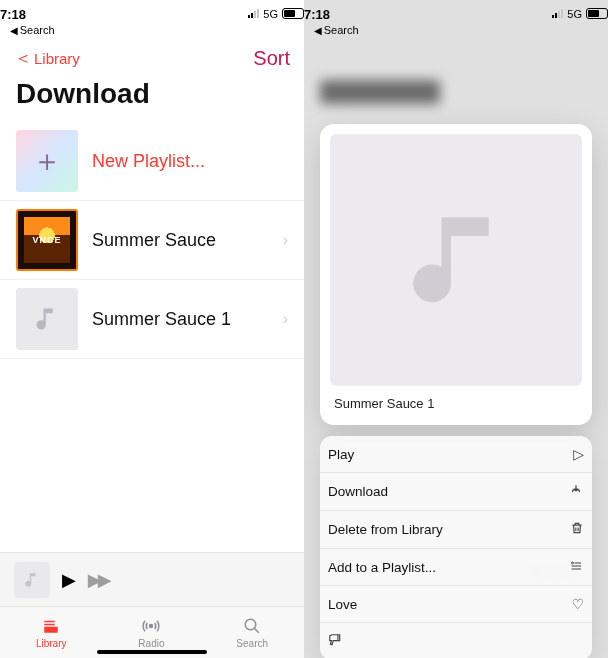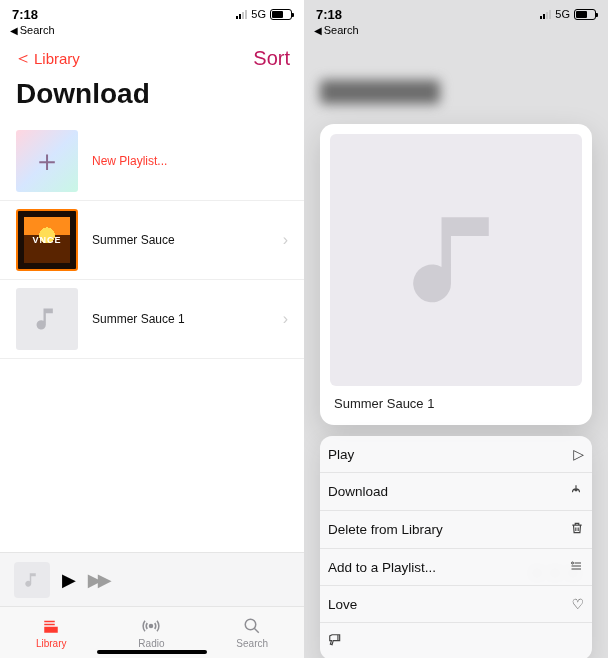--- a/index.html
+++ b/index.html
@@ -2,24 +2,24 @@
 <html><head>
 <meta charset="utf-8">
 <style>
   * { box-sizing: border-box; margin: 0; padding: 0; font-family: -apple-system, "Helvetica Neue", Arial, sans-serif; }
   body { width: 608px; height: 658px; display: flex; background: #fff; }
   .phone { width: 304px; height: 658px; position: relative; overflow: hidden; }
   .phone.left { background: #fff; }
   .phone.right { background: #fff; }
 
   
-  .status { height: 24px; display:flex; align-items:center; padding: 4px 12px 0; font-size: 13px; font-weight: 600; }
+  .status { height: 24px; display:flex; align-items:center; padding: 4px 0 0; font-size: 13px; font-weight: 600; }
   .status .time { flex:0 0 auto; }
   .status .spacer { flex:1; }
-  .status .ind { display:flex; align-items:center; gap:4px; font-size:11px; font-weight:500;}
+  .status .ind { display:flex; align-items:flex-start; gap:4px; font-size:11px; font-weight:500;}
   .bars { display:inline-flex; align-items:flex-end; gap:1px; height:10px;}
   .bars i { width:2px; background:#000; display:block;}
   .bars i.off { background:#c7c7c7;}
   .bars i:nth-child(1){height:3px}.bars i:nth-child(2){height:5px}.bars i:nth-child(3){height:7px}.bars i:nth-child(4){height:9px}
   .batt { width:22px; height:11px; border:1px solid #000; border-radius:3px; position:relative; display:inline-block;}
   .batt::after{content:"";position:absolute;right:-3px;top:3px;width:2px;height:4px;background:#000;border-radius:0 1px 1px 0;}
   .batt .fill{position:absolute;left:1px;top:1px;bottom:1px;width:55%;background:#000;border-radius:1px;}
 
   
   .crumb { font-size:11px; padding:0 10px 4px; color:#000; display:flex; align-items:center; gap:2px;}
@@ -30,21 +30,21 @@
   .navhdr .back { color:#ff3b30; font-size:15px; display:flex; align-items:center; gap:2px;}
   .navhdr .back .chv{font-size:18px; font-weight:300;}
   .navhdr .sort { color:#be185d; font-size:20px;}
 
   .bigtitle { font-size:28px; font-weight:700; padding:0 16px 12px; color:#111;}
 
   
   .rows { }
   .row { display:flex; align-items:center; padding:8px 16px; border-bottom:1px solid #eee; gap:14px; }
   .row .art { width:62px; height:62px; border-radius:3px; flex:0 0 auto; position:relative; display:flex; align-items:center; justify-content:center;}
-  .row .label { flex:1; font-size:12px; color:#111;}
+  .row .label { flex:1; font-size:18px; color:#111;}
   .row .chvr { color:#d0d0d0; font-size:16px;}
   .row.newpl .label{ color:#ff3b30;}
   .art.grad { background:linear-gradient(135deg,#ffd6e0,#d6e6ff 50%,#c9f7e5);}
   .art.grad .plus{font-size:30px; color:#8a6b8f; font-weight:300;}
   .art.album{ background:#1a0d05; border:2px solid #ff7a00; }
   .art.album .sun{position:absolute;inset:6px;background:radial-gradient(circle at 50% 40%, #ffdd55 0 8px, transparent 8px), linear-gradient(#ff8c1a 0 40%, #5a2400 40% 100%);}
   .art.album .txt{position:absolute;color:#fff;font-size:9px;font-weight:700;letter-spacing:1px;}
   .art.gray{ background:#e9e9ec;}
   .note { display:block;}
   .note path{fill:#b8b8be;}

